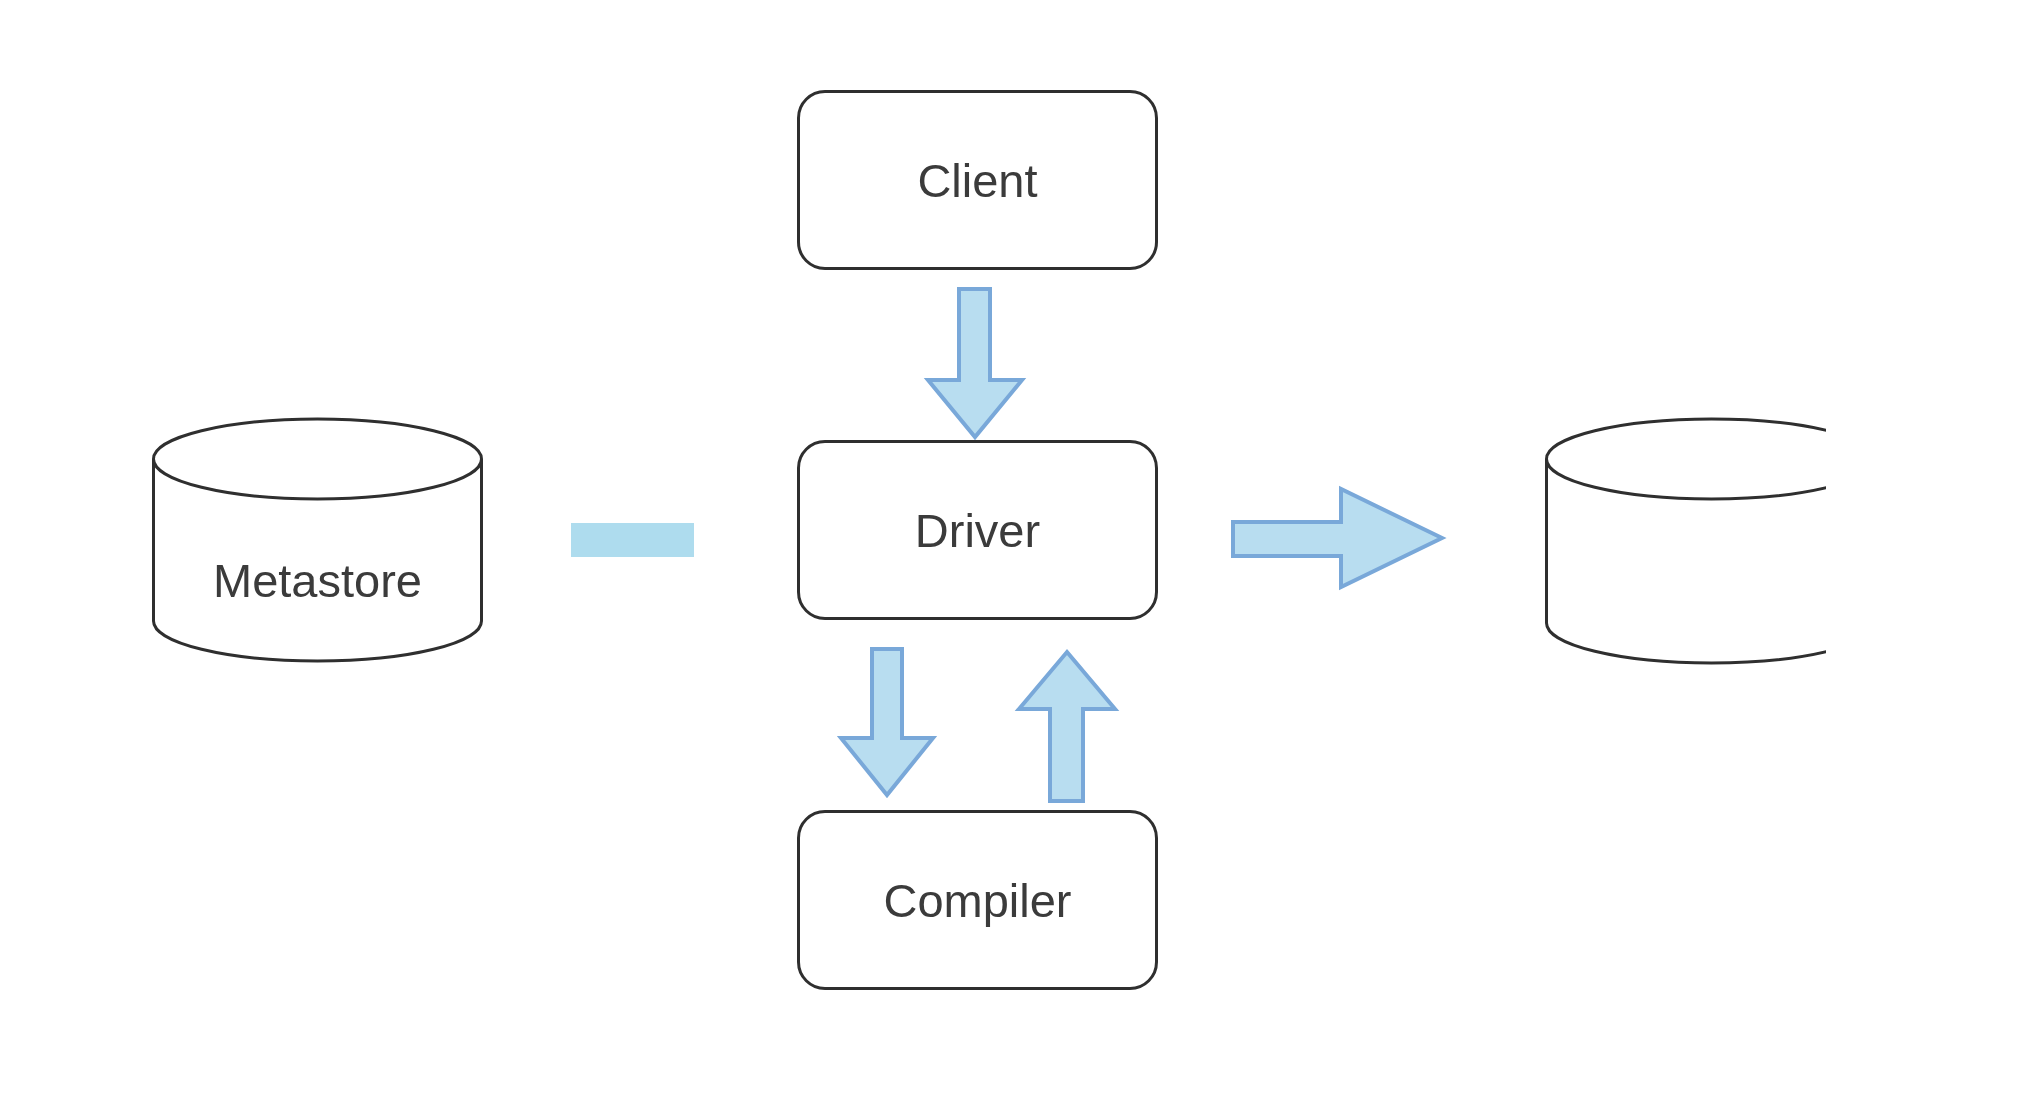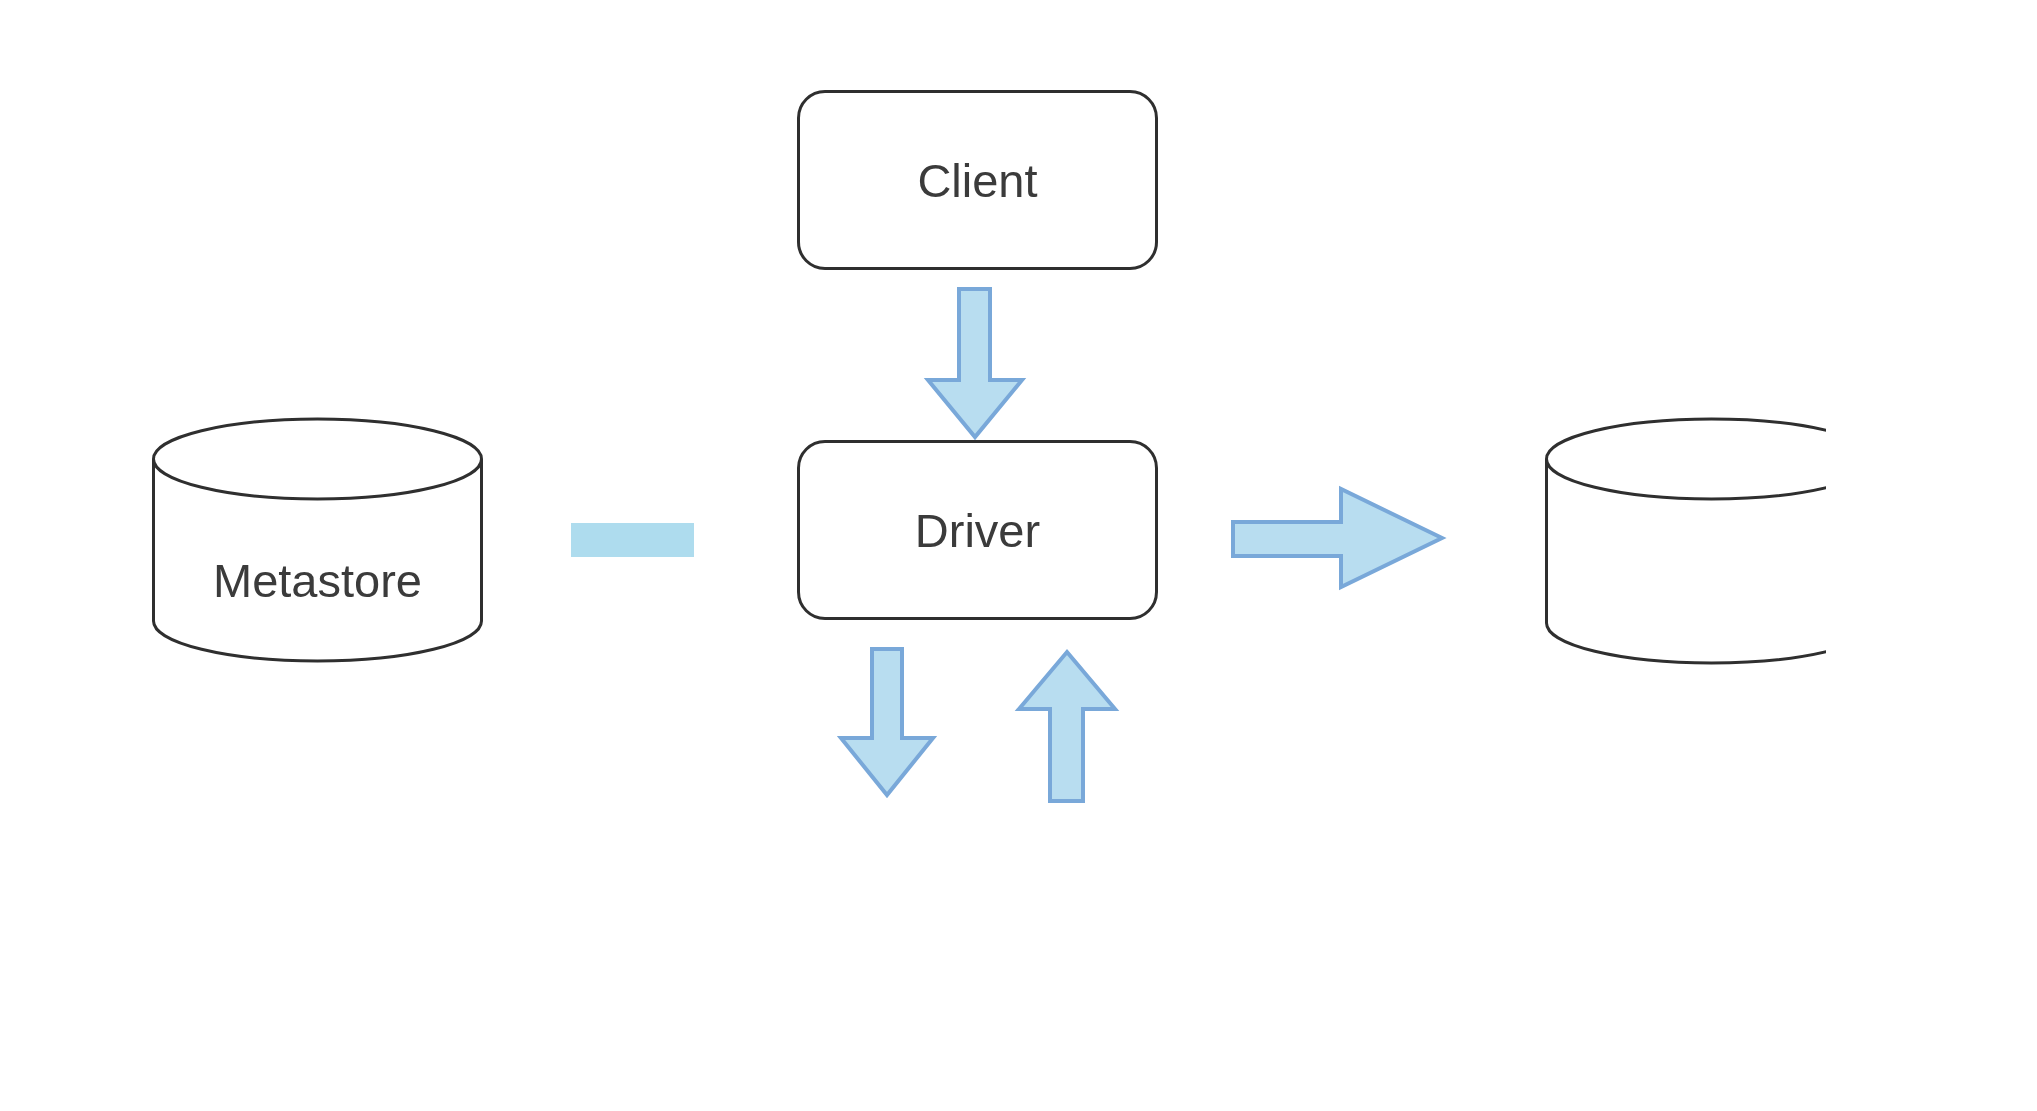--- a/index.html
+++ b/index.html
@@ -85,20 +85,23 @@
 <div class="canvas">
 
   <div class="box box-client">
     <span class="node-label">Client</span>
   </div>
 
   <div class="box box-driver">
     <span class="node-label">Driver</span>
   </div>
 
+  <div class="box box-compiler">
+    <span class="node-label">Compiler</span>
+  </div>
 
   <svg class="cyl-svg metastore-svg" viewBox="0 0 335 246" aria-hidden="true">
     <path class="cyl-stroke" d="M 3.5,42 L 3.5,204 A 164,40 0 0 0 331.5,204 L 331.5,42"></path>
     <ellipse class="cyl-stroke" cx="167.5" cy="42" rx="164" ry="40"></ellipse>
   </svg>
   <div class="cyl-label-zone metastore-zone">
     <span class="node-label">Metastore</span>
   </div>
 
   <svg class="cyl-svg hadoop-svg" viewBox="0 0 337 248" aria-hidden="true">

